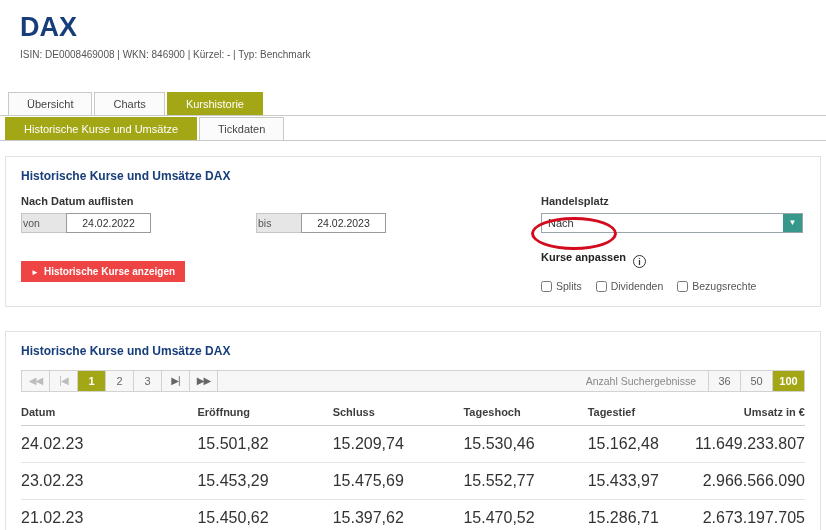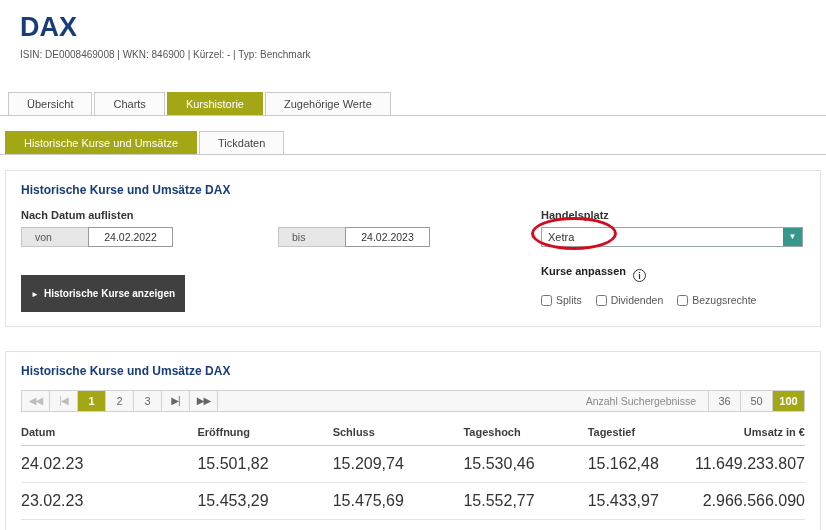--- a/index.html
+++ b/index.html
@@ -8,45 +8,45 @@
   .page { position:relative; width:826px; height:530px; overflow:hidden; background:#fff; }
 
   
   .hdr { padding:12px 20px 0 20px; }
   .hdr h1 { font-size:27px; line-height:30px; color:#173d7a; font-weight:bold; }
   .hdr .sub { margin-top:7px; font-size:10px; color:#555; }
 
   
   .tabs { display:flex; align-items:flex-start; border-bottom:1px solid #c9c9c9; }
   .main-tabs { margin-top:32px; padding-left:8px; }
-  .sub-tabs { margin-top:15px; padding-left:5px; }
+  .sub-tabs { margin-top:1px; padding-left:5px; }
   .tab { padding:5px 18px; font-size:11px; color:#444; background:#fbfbfb;
          border:1px solid #c9c9c9; border-bottom:none; margin-right:2px;
          cursor:pointer; white-space:nowrap; }
   .tab.active { background:#a3a615; border-color:#a3a615; color:#fff; }
 
   
   .panel { margin:15px 5px 0 5px; border:1px solid #e2e2e2; padding:12px 15px 14px 15px; }
   .panel2 { margin-top:24px; }
   .panel h2 { font-size:12px; color:#173d7a; font-weight:bold; margin-bottom:12px; }
 
   
   .form-row { display:flex; }
   .col-left { width:520px; }
   .col-right { flex:1; }
   .flabel { font-size:11px; font-weight:bold; color:#333; margin-bottom:6px; }
   .date-line { display:flex; align-items:center; }
   .fld-group { display:flex; }
   .fld-group.second { margin-left:105px; }
-  .fld-label { display:inline-block; width:67px; background:#e6e6e6; border:1px solid #c6c6c6;
-               border-right:none; font-size:10.5px; color:#555; line-height:18px; padding-left:13px; }
+  .fld-label { display:inline-block; width:45px; background:#e6e6e6; border:1px solid #c6c6c6;
+               border-right:none; font-size:10.5px; color:#555; line-height:18px; padding-left:1px; }
   .fld-input { width:85px; height:20px; border:1px solid #9a9a9a; font-size:10.5px; color:#333;
                text-align:center; font-family:"Liberation Sans", sans-serif; }
-  .submit-btn { margin-top:28px; background:#404040; color:#fff; border:none; font-size:10px;
-                font-weight:bold; padding:13px 10px; cursor:pointer; font-family:"Liberation Sans", sans-serif; }
+  .submit-btn { margin-top:28px; background:#ef4444; color:#fff; border:none; font-size:10px;
+                font-weight:bold; padding:5px 10px; cursor:pointer; font-family:"Liberation Sans", sans-serif; }
   .submit-btn .play { font-size:8px; margin-right:5px; }
 
   .select-box { display:flex; width:262px; height:20px; border:1px solid #9aa5aa; background:#fff; }
   .select-box .sel-val { flex:1; font-size:11px; color:#333; line-height:18px; padding-left:6px; }
   .select-box .sel-arrow { width:19px; background:#35988a; color:#fff; font-size:8px; text-align:center;
                            line-height:18px; cursor:pointer; }
   .kurse-line { margin-top:18px; display:flex; align-items:center; }
   .kurse-line .flabel { margin-bottom:8px; color:#222; }
   .info-icon { display:inline-block; width:13px; height:13px; border:1px solid #333; border-radius:50%;
                font-size:9px; font-weight:bold; color:#333; text-align:center; line-height:12px; margin-left:7px; }
@@ -87,21 +87,20 @@
 
   <div class="hdr">
     <h1>DAX</h1>
     <div class="sub">ISIN: DE0008469008 | WKN: 846900 | Kürzel: - | Typ: Benchmark</div>
   </div>
 
   <nav class="tabs main-tabs">
     <div class="tab">Übersicht</div>
     <div class="tab">Charts</div>
     <div class="tab active">Kurshistorie</div>
-    <div class="tab">Zugehörige Werte</div>
   </nav>
 
   <nav class="tabs sub-tabs">
     <div class="tab active">Historische Kurse und Umsätze</div>
     <div class="tab">Tickdaten</div>
   </nav>
 
   <section class="panel">
     <h2>Historische Kurse und Umsätze DAX</h2>
     <div class="form-row">
@@ -115,21 +114,21 @@
           <div class="fld-group second">
             <span class="fld-label">bis</span>
             <input class="fld-input" type="text" value="24.02.2023" style="">
           </div>
         </div>
         <button class="submit-btn"><span class="play">►</span><span>Historische Kurse anzeigen</span></button>
       </div>
       <div class="col-right">
         <div class="flabel">Handelsplatz</div>
         <div class="select-box">
-          <span class="sel-val">Xetra</span>
+          <span class="sel-val">Nach</span>
           <span class="sel-arrow">▼</span>
         </div>
         <div class="kurse-line">
           <span class="flabel">Kurse anpassen</span>
           <span class="info-icon">i</span>
         </div>
         <div class="checks">
           <label class="check-item">
             <input type="checkbox" style="">
             <span class="cklabel">Splits</span>

